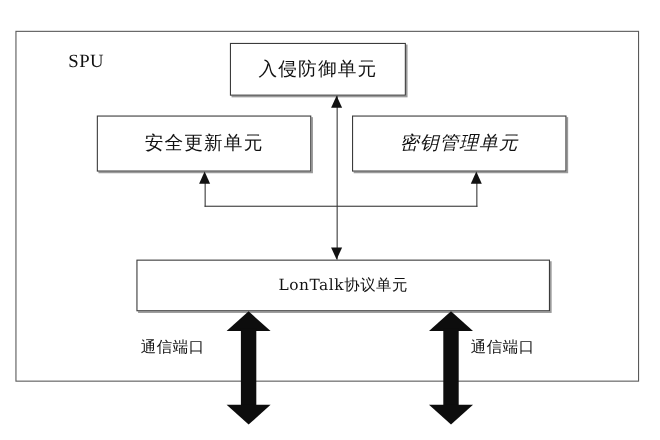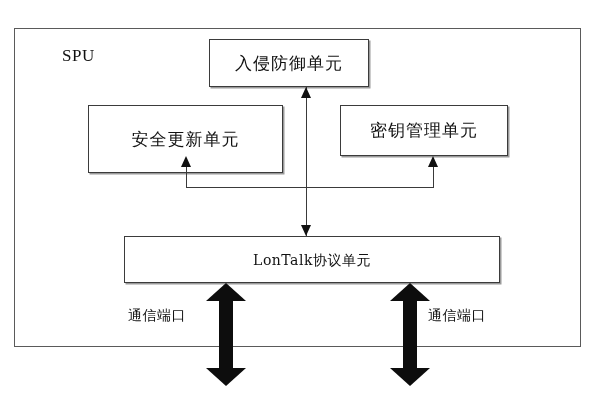--- a/index.html
+++ b/index.html
@@ -54,22 +54,22 @@
   .unit-box .unit-text {
     font-family: "DejaVu Serif", "Liberation Serif", serif;
     font-size: 17px;
     color: #111111;
     letter-spacing: 1px;
     white-space: nowrap;
     line-height: 1;
   }
 
   .box-intrusion { left: 209px; top: 39px;  width: 160px; height: 48px; }
-  .box-update    { left: 88px;  top: 105px; width: 195px; height: 68px; justify-content: center; }
-  .box-key       { left: 340px; top: 105px; width: 168px; height: 51px; }
+  .box-update    { left: 88px;  top: 105px; width: 195px; height: 51px; justify-content: center; }
+  .box-key       { left: 320px; top: 105px; width: 195px; height: 51px; font-style: italic; }
   .box-lontalk   { left: 124px; top: 236px; width: 376px; height: 47px; }
 
   .box-lontalk .unit-text {
     font-size: 14px;
     letter-spacing: 0.5px;
   }
 
   
   .vline {
     position: absolute;

